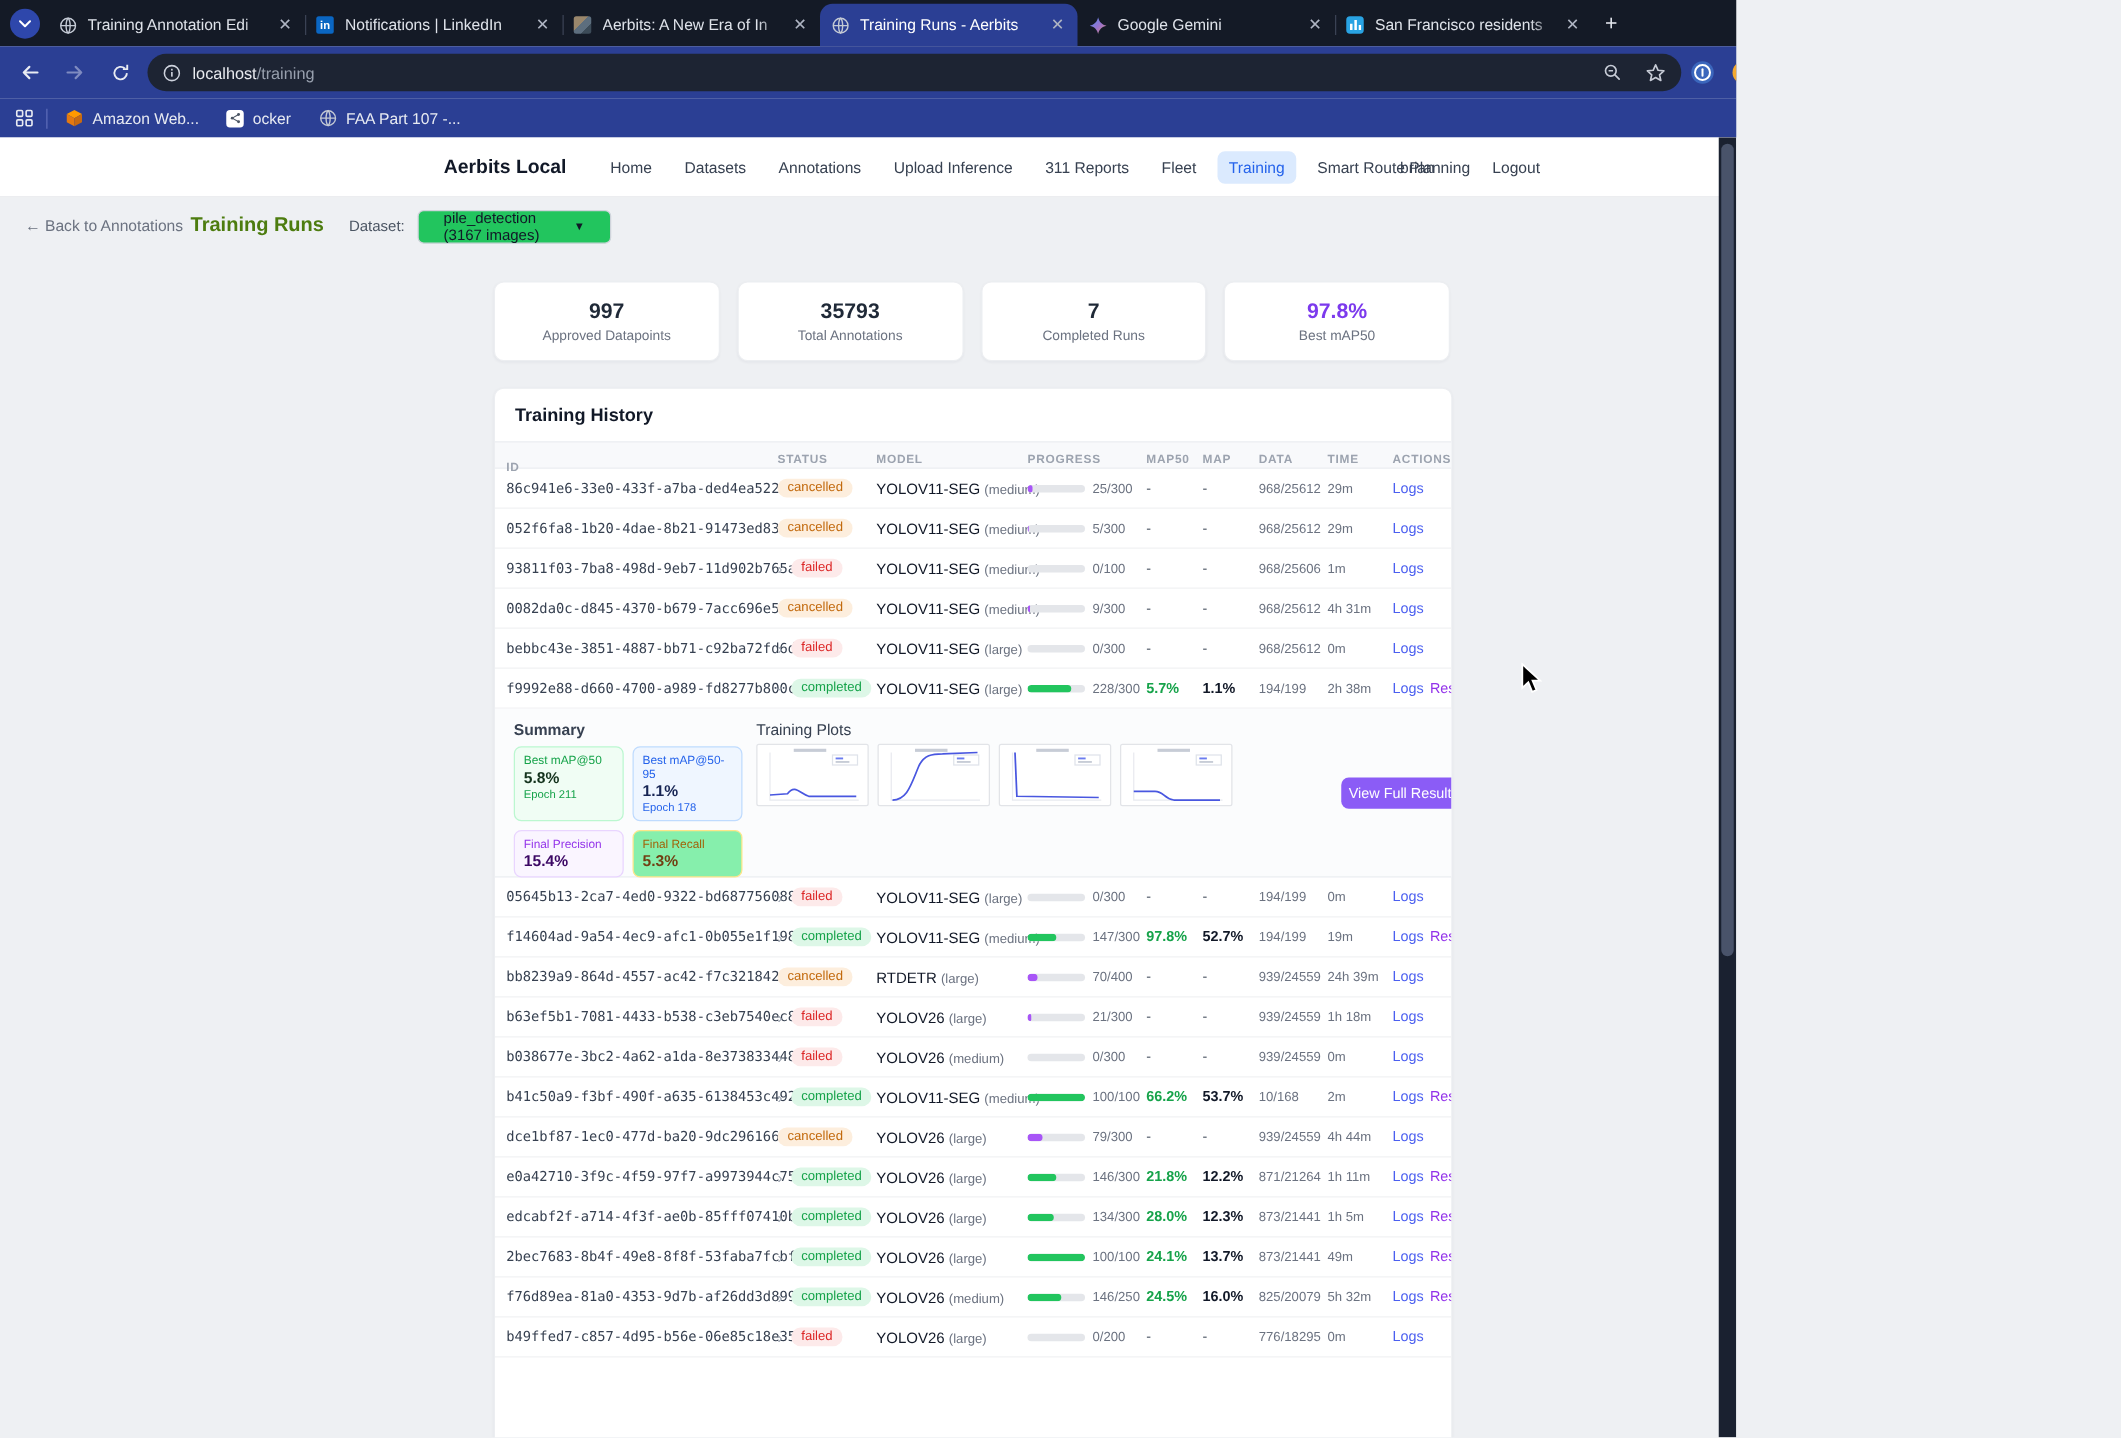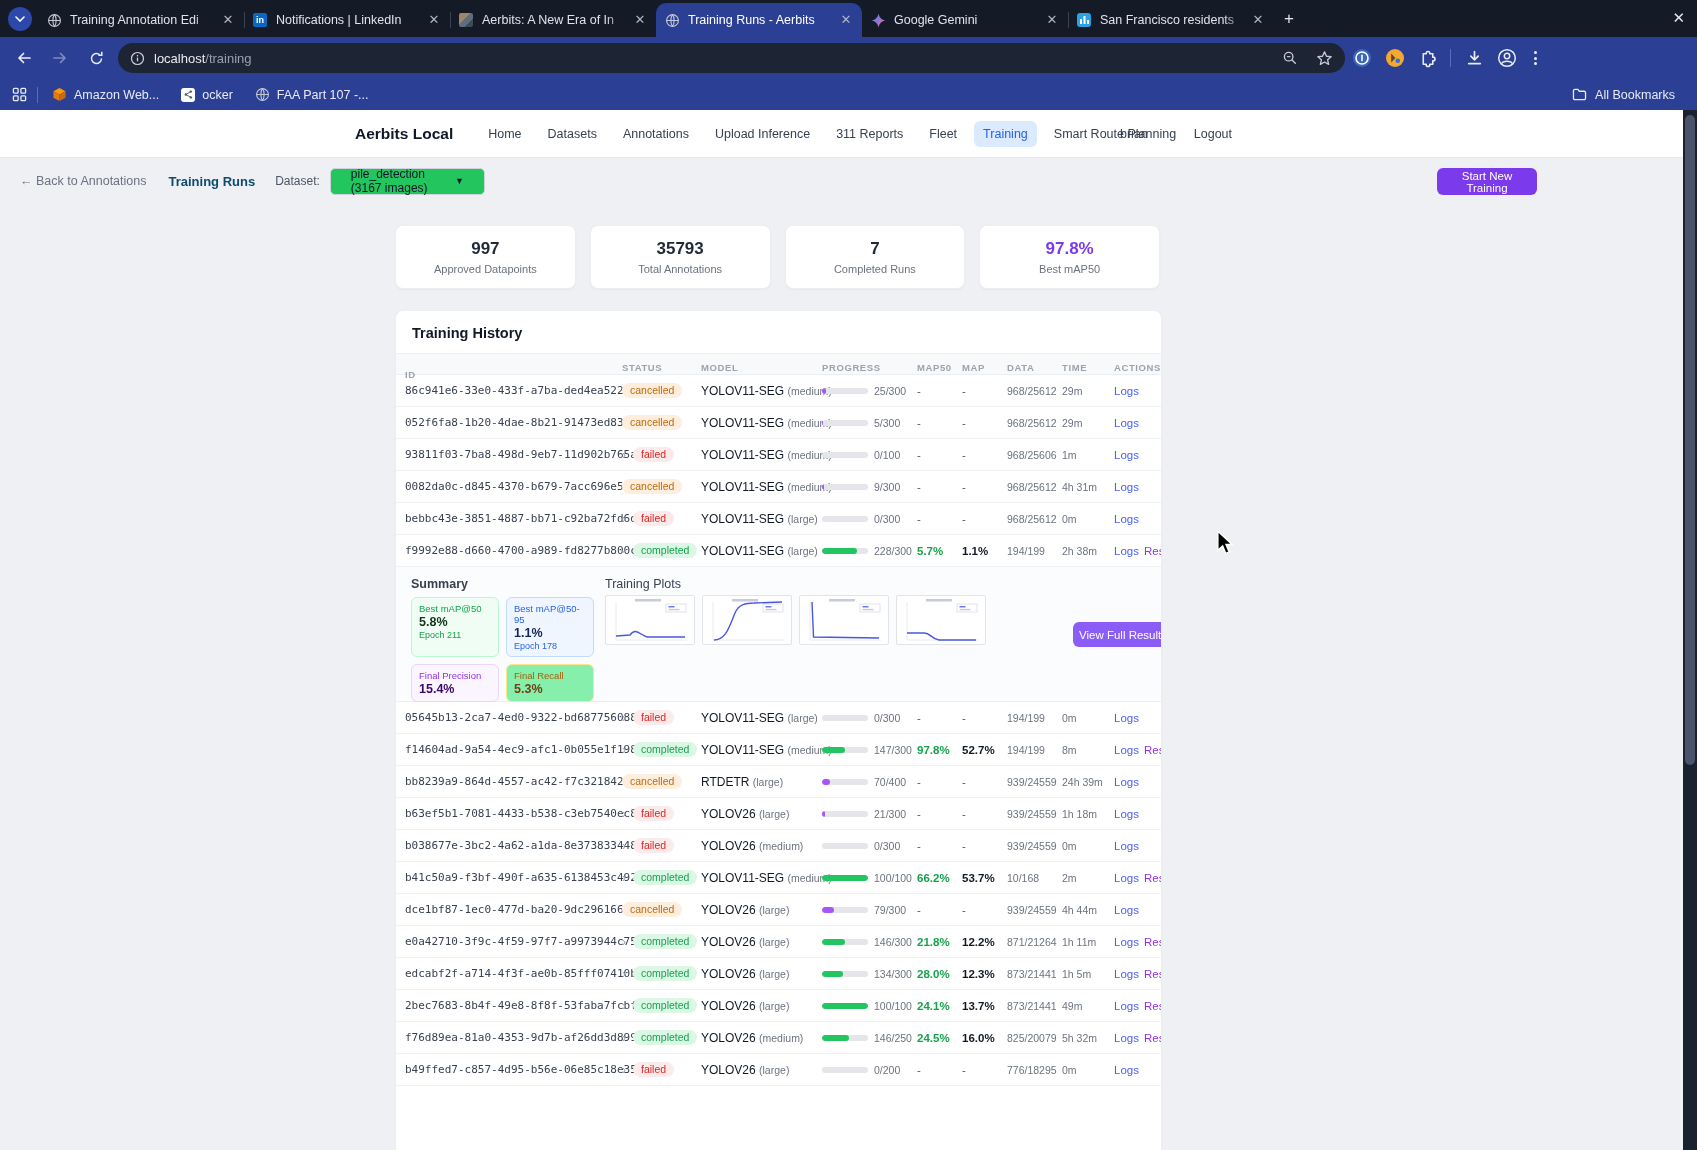--- a/index.html
+++ b/index.html
@@ -1,16 +1,16 @@
 <!DOCTYPE html>
 <html><head>
 <meta charset="utf-8">
 <style>
   html,body{margin:0;padding:0;background:#eef0f3;font-family:"Liberation Sans",sans-serif;}
-  .screen{position:relative;width:1697px;height:1150px;overflow:hidden;background:#eef0f3;}
+  .screen{position:relative;width:1389px;height:1150px;overflow:hidden;background:#eef0f3;}
 
   
   .tabstrip{position:absolute;left:0;top:0;width:1697px;height:37px;background:#141a26;display:flex;align-items:flex-end;}
   .tab-search-btn{width:24px;height:24px;border-radius:50%;background:#2e47ab;margin:0 6px 6px 8px;display:flex;align-items:center;justify-content:center;cursor:pointer;flex:none;}
   .tabs{display:flex;align-items:flex-end;height:37px;flex:none;}
   .tab{width:206px;height:34px;display:flex;align-items:center;padding:0 8px;box-sizing:border-box;color:#dfe3ea;font-size:12.5px;position:relative;flex:none;}
   .tab.divider:before{content:"";position:absolute;left:0;top:9px;height:16px;width:1px;background:#3a4254;}
   .tab.active{background:#2b3f94;border-radius:10px 10px 0 0;height:34px;color:#fff;}
   .tab .fav{width:16px;height:16px;flex:none;margin-right:8px;display:flex;align-items:center;justify-content:center;}
   .tab .t-title{flex:1;white-space:nowrap;overflow:hidden;-webkit-mask-image:linear-gradient(90deg,#000 85%,transparent);mask-image:linear-gradient(90deg,#000 85%,transparent);}
@@ -44,21 +44,21 @@
   .brand{font-size:15.5px;font-weight:bold;color:#111827;margin-left:355px;flex:none;}
   .navlinks{display:flex;align-items:center;gap:8px;margin-left:26px;}
   .navlink{font-size:12.5px;color:#374151;padding:6px 9px;border-radius:6px;cursor:pointer;white-space:nowrap;}
   .navlink.active{background:#dbeafe;color:#2563eb;}
   .nav-right{position:absolute;left:1120px;display:flex;align-items:center;gap:22px;font-size:12.5px;color:#374151;}
   .nav-right .logout{cursor:pointer;padding-left:24px;}
 
   
   .pagehead{position:absolute;left:0;top:157px;width:1697px;height:48px;display:flex;align-items:center;}
   .back-link{margin-left:20px;font-size:12.5px;color:#6b7280;cursor:pointer;}
-  .pg-title{margin-left:22px;font-size:13px;font-weight:bold;color:#0c4a6e;}
+  .pg-title{margin-left:6px;font-size:16px;font-weight:bold;color:#4d7c0f;}
   .ds-label{margin-left:20px;font-size:12px;color:#4b5563;}
   .ds-select{margin-left:10px;width:155px;height:27px;background:#22c55e;border:1px solid #cfd4db;border-radius:5px;display:flex;align-items:center;justify-content:space-between;padding:0 20px;box-sizing:border-box;font-size:12px;color:#111827;cursor:pointer;gap:15px;}
   .ds-select .car{font-size:9px;color:#111827;font-weight:bold;}
   .start-btn{position:absolute;left:1437px;top:11px;width:100px;height:27px;background:#7c3aed;color:#fff;font-size:11.5px;border:none;border-radius:6px;cursor:pointer;display:flex;align-items:center;justify-content:center;}
 
   
   .stats{position:absolute;left:395px;top:225px;width:765px;display:grid;grid-template-columns:repeat(4,1fr);gap:14px;}
   .stat-card{background:#fff;border:1px solid #eceef1;border-radius:8px;height:62px;display:flex;flex-direction:column;align-items:center;justify-content:center;box-shadow:0 1px 2px rgba(16,24,40,.04);}
   .stat-value{font-size:17px;font-weight:bold;color:#1f2937;}
   .stat-value.accent{color:#7c3aed;}
@@ -601,21 +601,21 @@
           <div class="c-model">YOLOV11-SEG <span class="msize">(medium)</span></div>
           <div class="c-prog">
             <span class="pbar">
               <span class="pfill green" style="width:49%"></span>
             </span>
             <span class="ptext">147/300</span>
           </div>
           <div class="c-map50 pos">97.8%</div>
           <div class="c-map val">52.7%</div>
           <div class="c-data">194/199</div>
-          <div class="c-time">8m</div>
+          <div class="c-time">19m</div>
           <div class="c-actions">
             <a class="lnk">Logs</a>
             <a class="lnk res">Results</a>
           </div>
         </div>
         <div class="tgrid trow">
           <div class="c-id">bb8239a9-864d-4557-ac42-f7c32184234b</div>
           <div class="c-status">
             <span class="pill cancelled">cancelled</span>
           </div>

